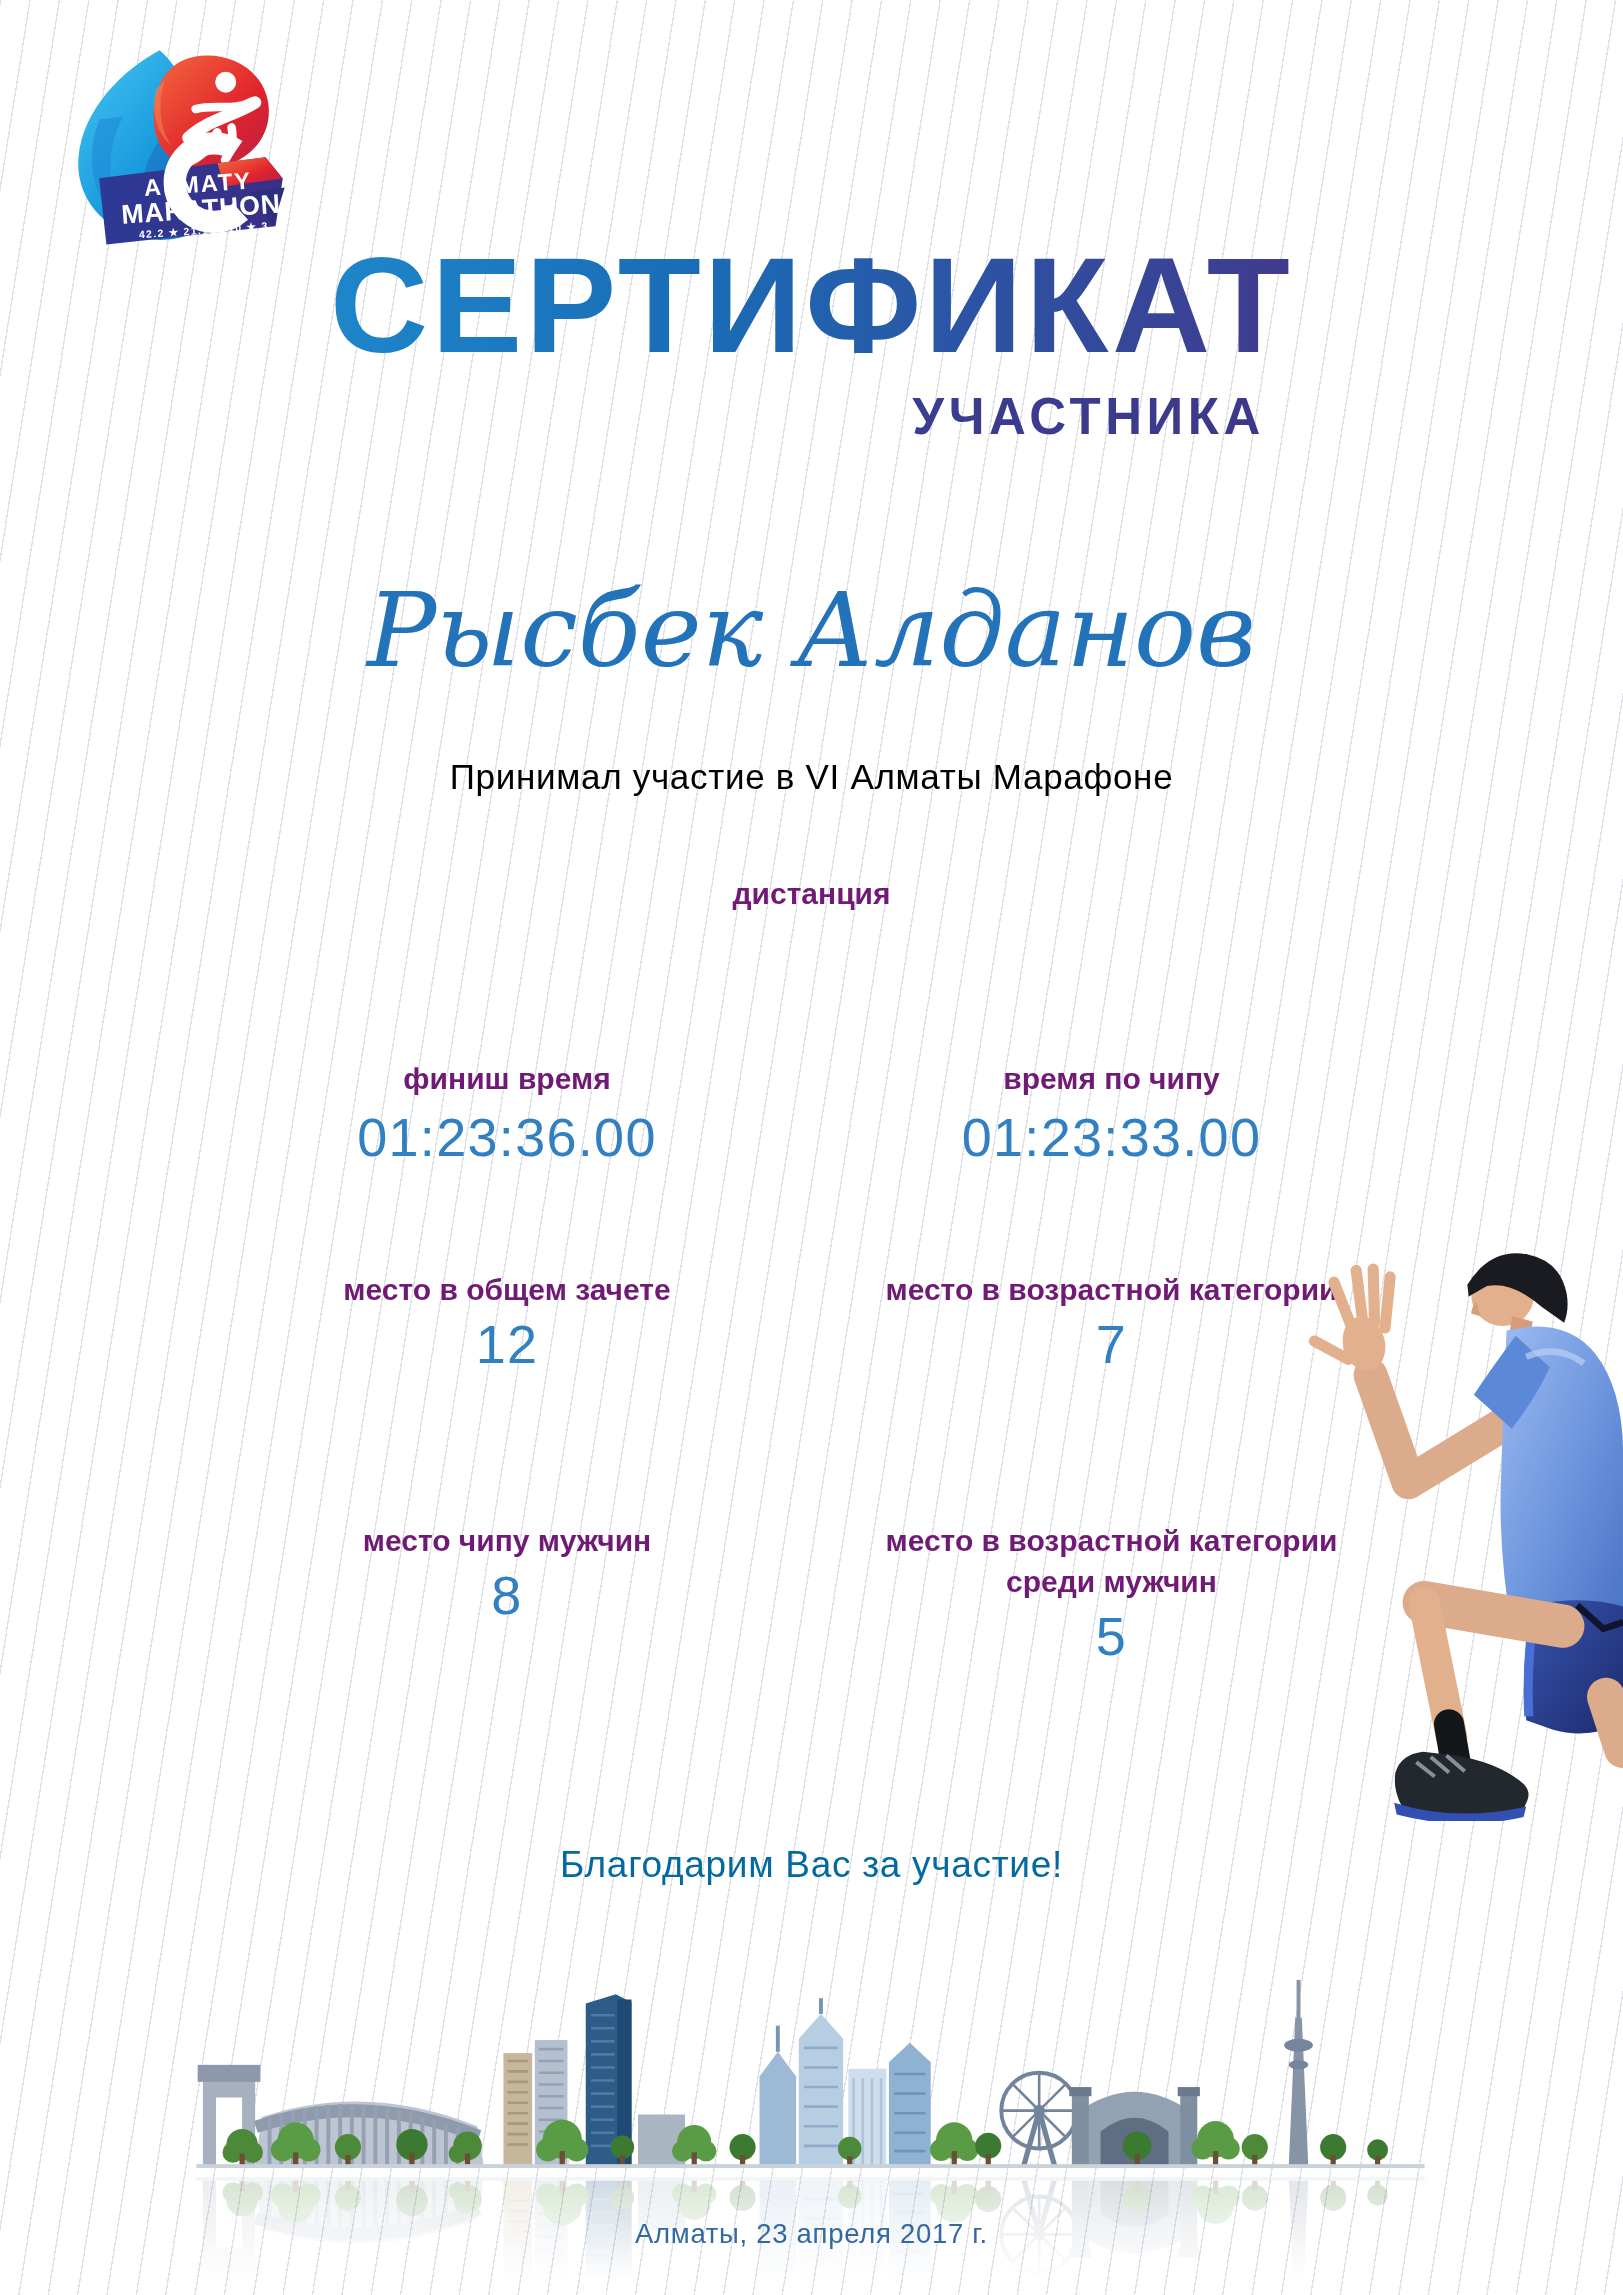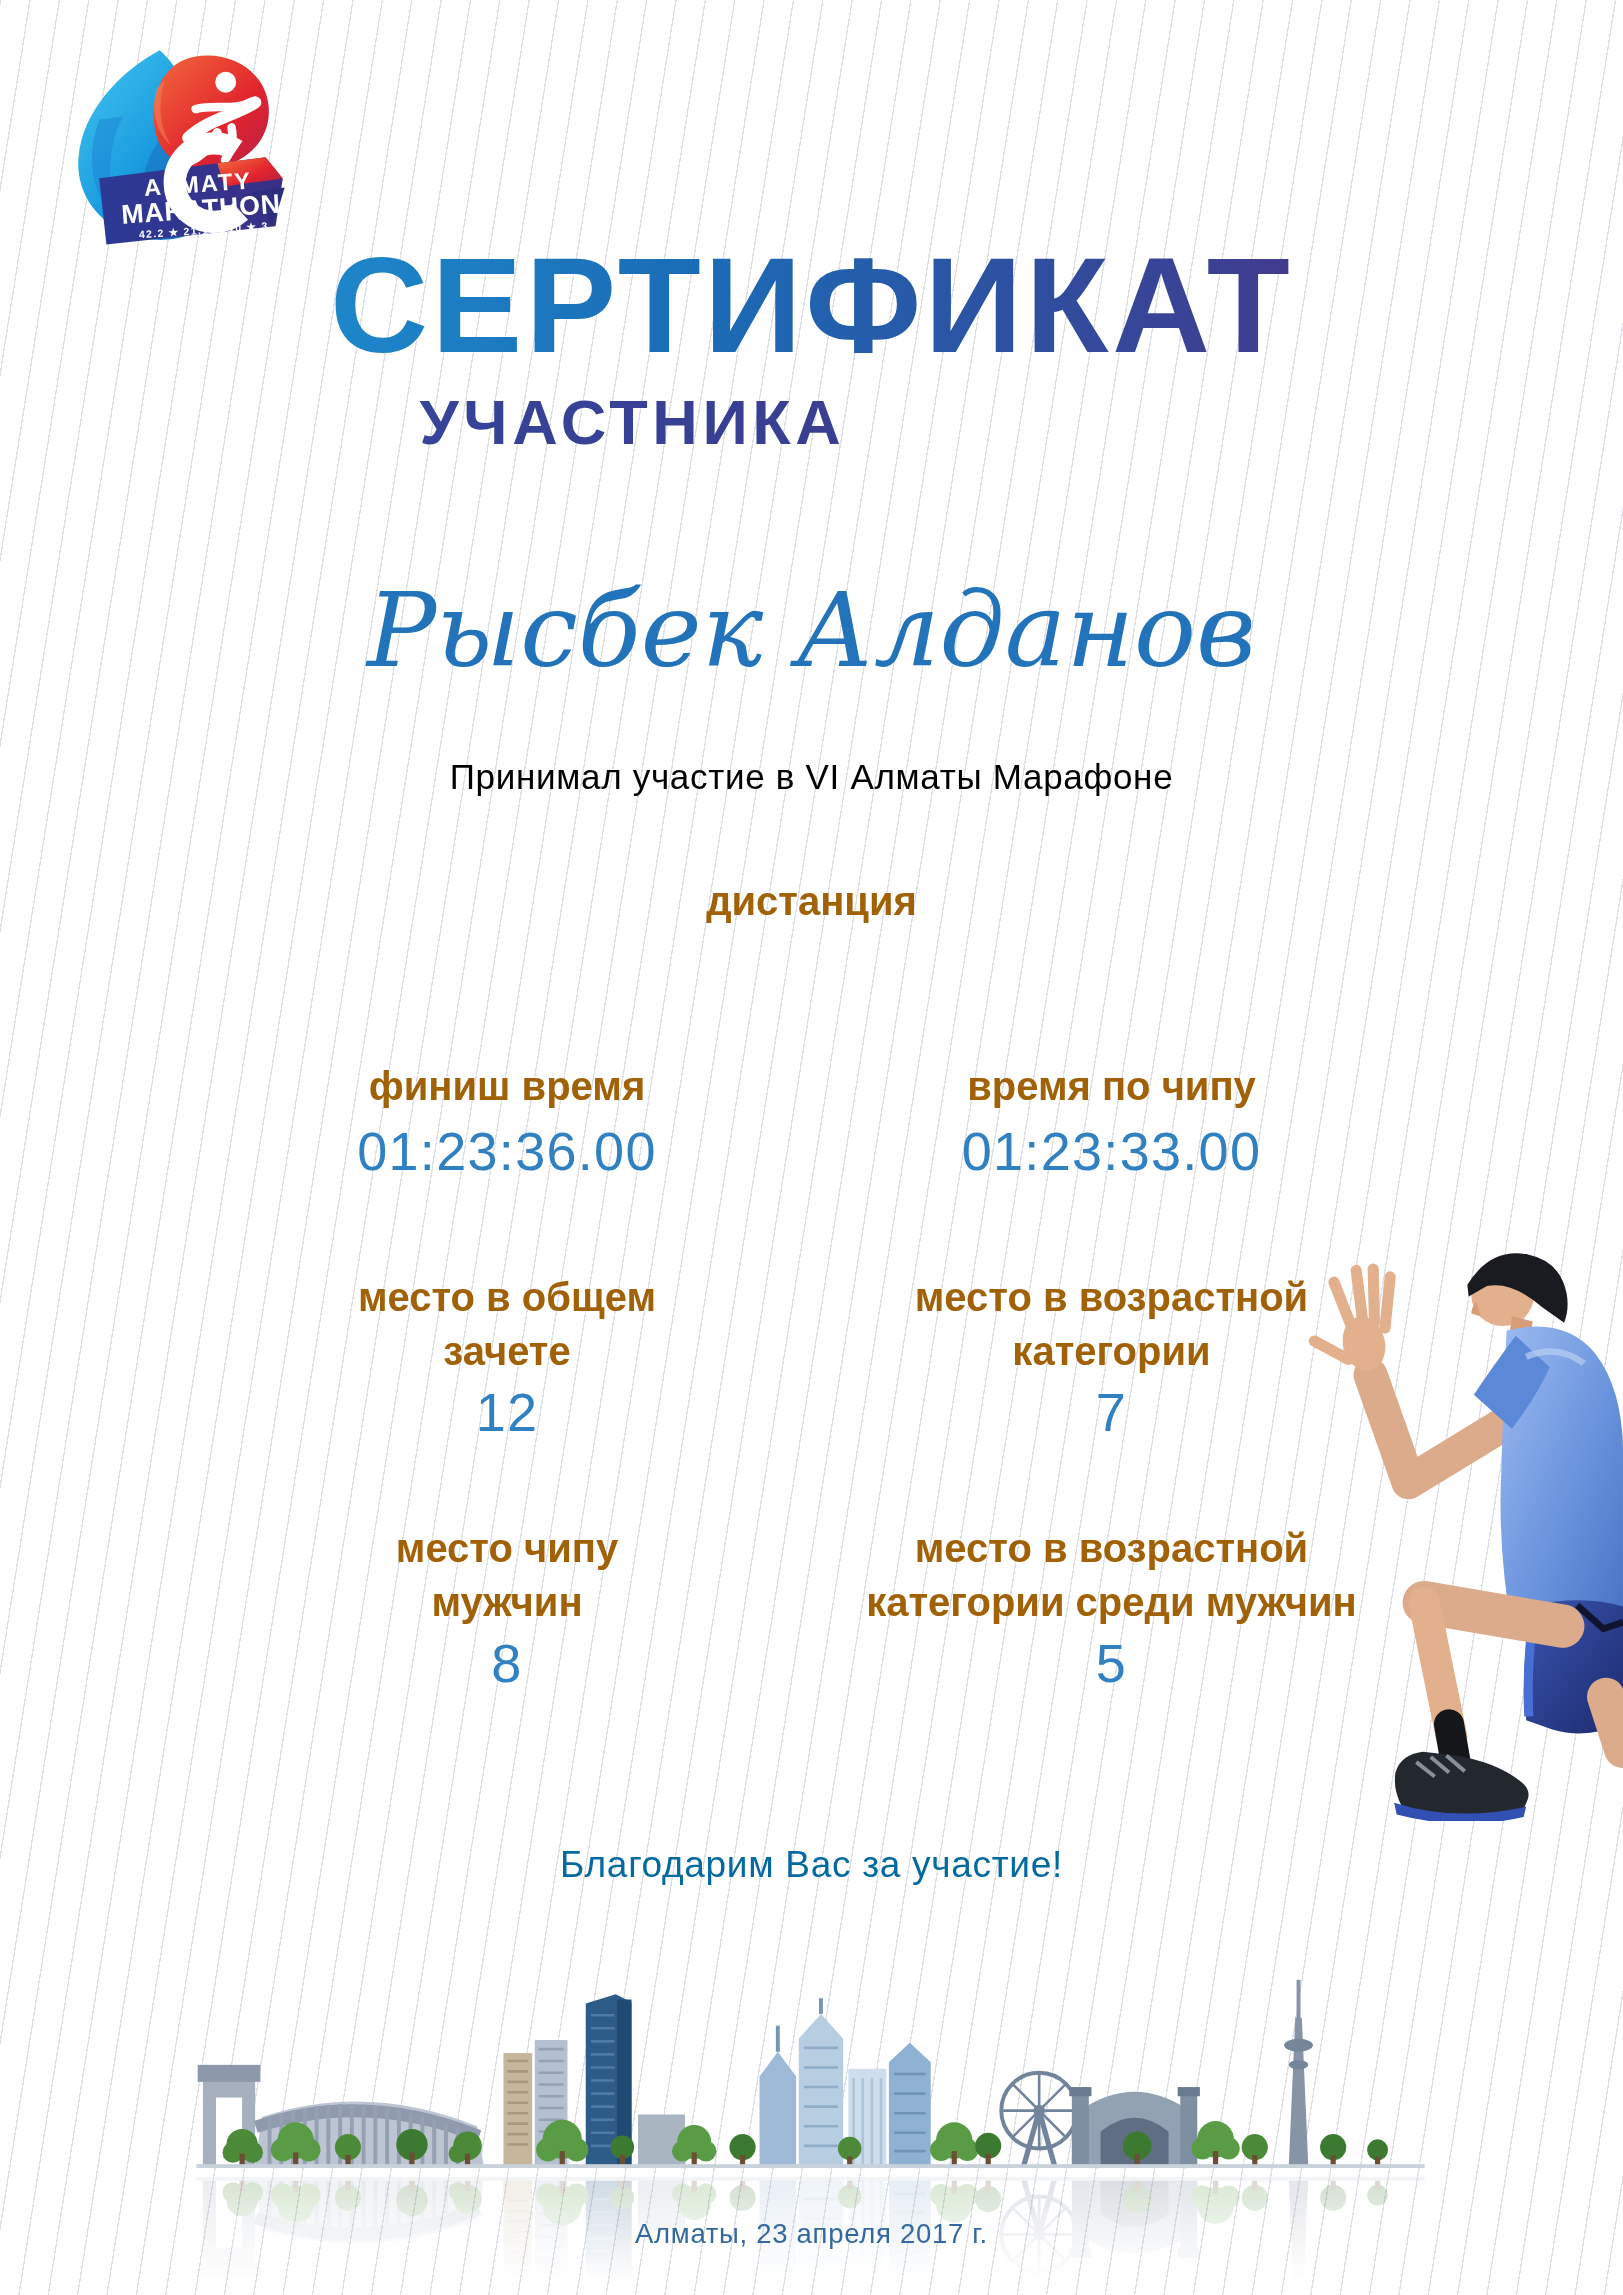--- a/index.html
+++ b/index.html
@@ -16,37 +16,37 @@
   .logo{position:absolute;left:60px;top:41px;width:228px;height:208px;}
 
   .title{
     position:absolute;top:237px;left:0;right:0;margin:0 auto;width:fit-content;
     font-weight:700;font-size:136px;letter-spacing:3.3px;line-height:1;
     background:linear-gradient(90deg,#1e86ca 0%,#1a6cb6 38%,#2f4fa0 72%,#413a8e 100%);
     -webkit-background-clip:text;background-clip:text;color:transparent;
     white-space:nowrap;
   }
   .subtitle{
-    position:absolute;top:391px;left:0;right:358px;text-align:center;
-    font-weight:700;font-size:63px;letter-spacing:4.6px;line-height:1;
+    position:absolute;top:391px;left:0;right:358px;text-align:right;
+    font-weight:700;font-size:51px;letter-spacing:4.6px;line-height:1;
     background:linear-gradient(90deg,#32499f 0%,#3d388b 100%);
     -webkit-background-clip:text;background-clip:text;color:transparent;
     white-space:nowrap;
   }
   .name{
     position:absolute;top:569px;left:0;right:0;text-align:center;
     font-family:"DejaVu Serif",serif;font-style:italic;
     font-size:103px;color:#2273b9;line-height:1.2;white-space:nowrap;
   }
   .participation{
     position:absolute;top:757px;left:0;right:0;text-align:center;
     font-size:35px;color:#000000;letter-spacing:0.7px;
   }
   .stat{position:absolute;text-align:center;}
-  .s-label{font-weight:700;font-size:40px;color:#a16207;line-height:1.36;}
+  .s-label{font-weight:700;font-size:30px;color:#701a75;line-height:1.36;}
   .s-value{font-size:54px;color:#3181c2;letter-spacing:1.3px;line-height:1;}
   .stat.center{left:0;right:0;}
   .stat.colL{left:337px;width:340px;}
   .stat.colR{left:863px;width:497px;}
   .thanks{
     position:absolute;top:1844px;left:0;right:0;text-align:center;
     font-size:37px;color:#0369a1;letter-spacing:0.7px;
   }
   .skyline{position:absolute;left:196px;top:1976px;width:1229px;height:196px;}
   .skyline svg,.runner svg{display:block;width:100%;height:100%;}

